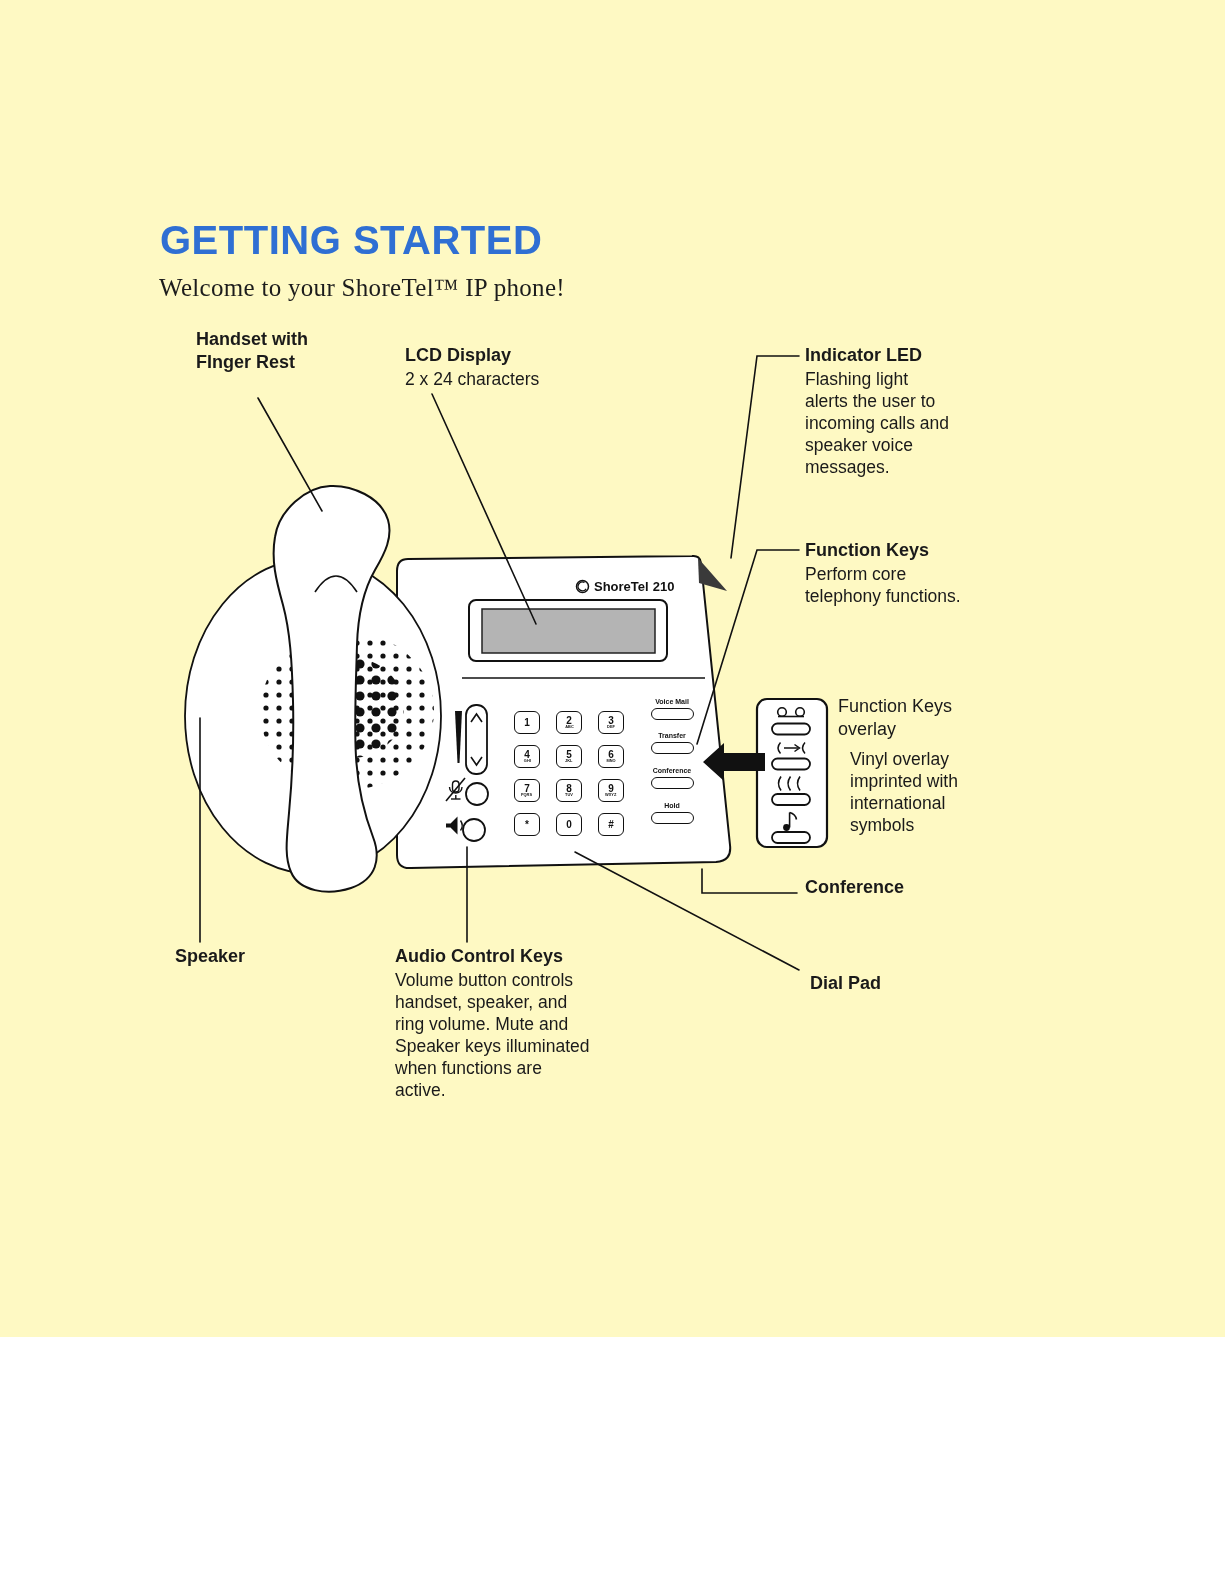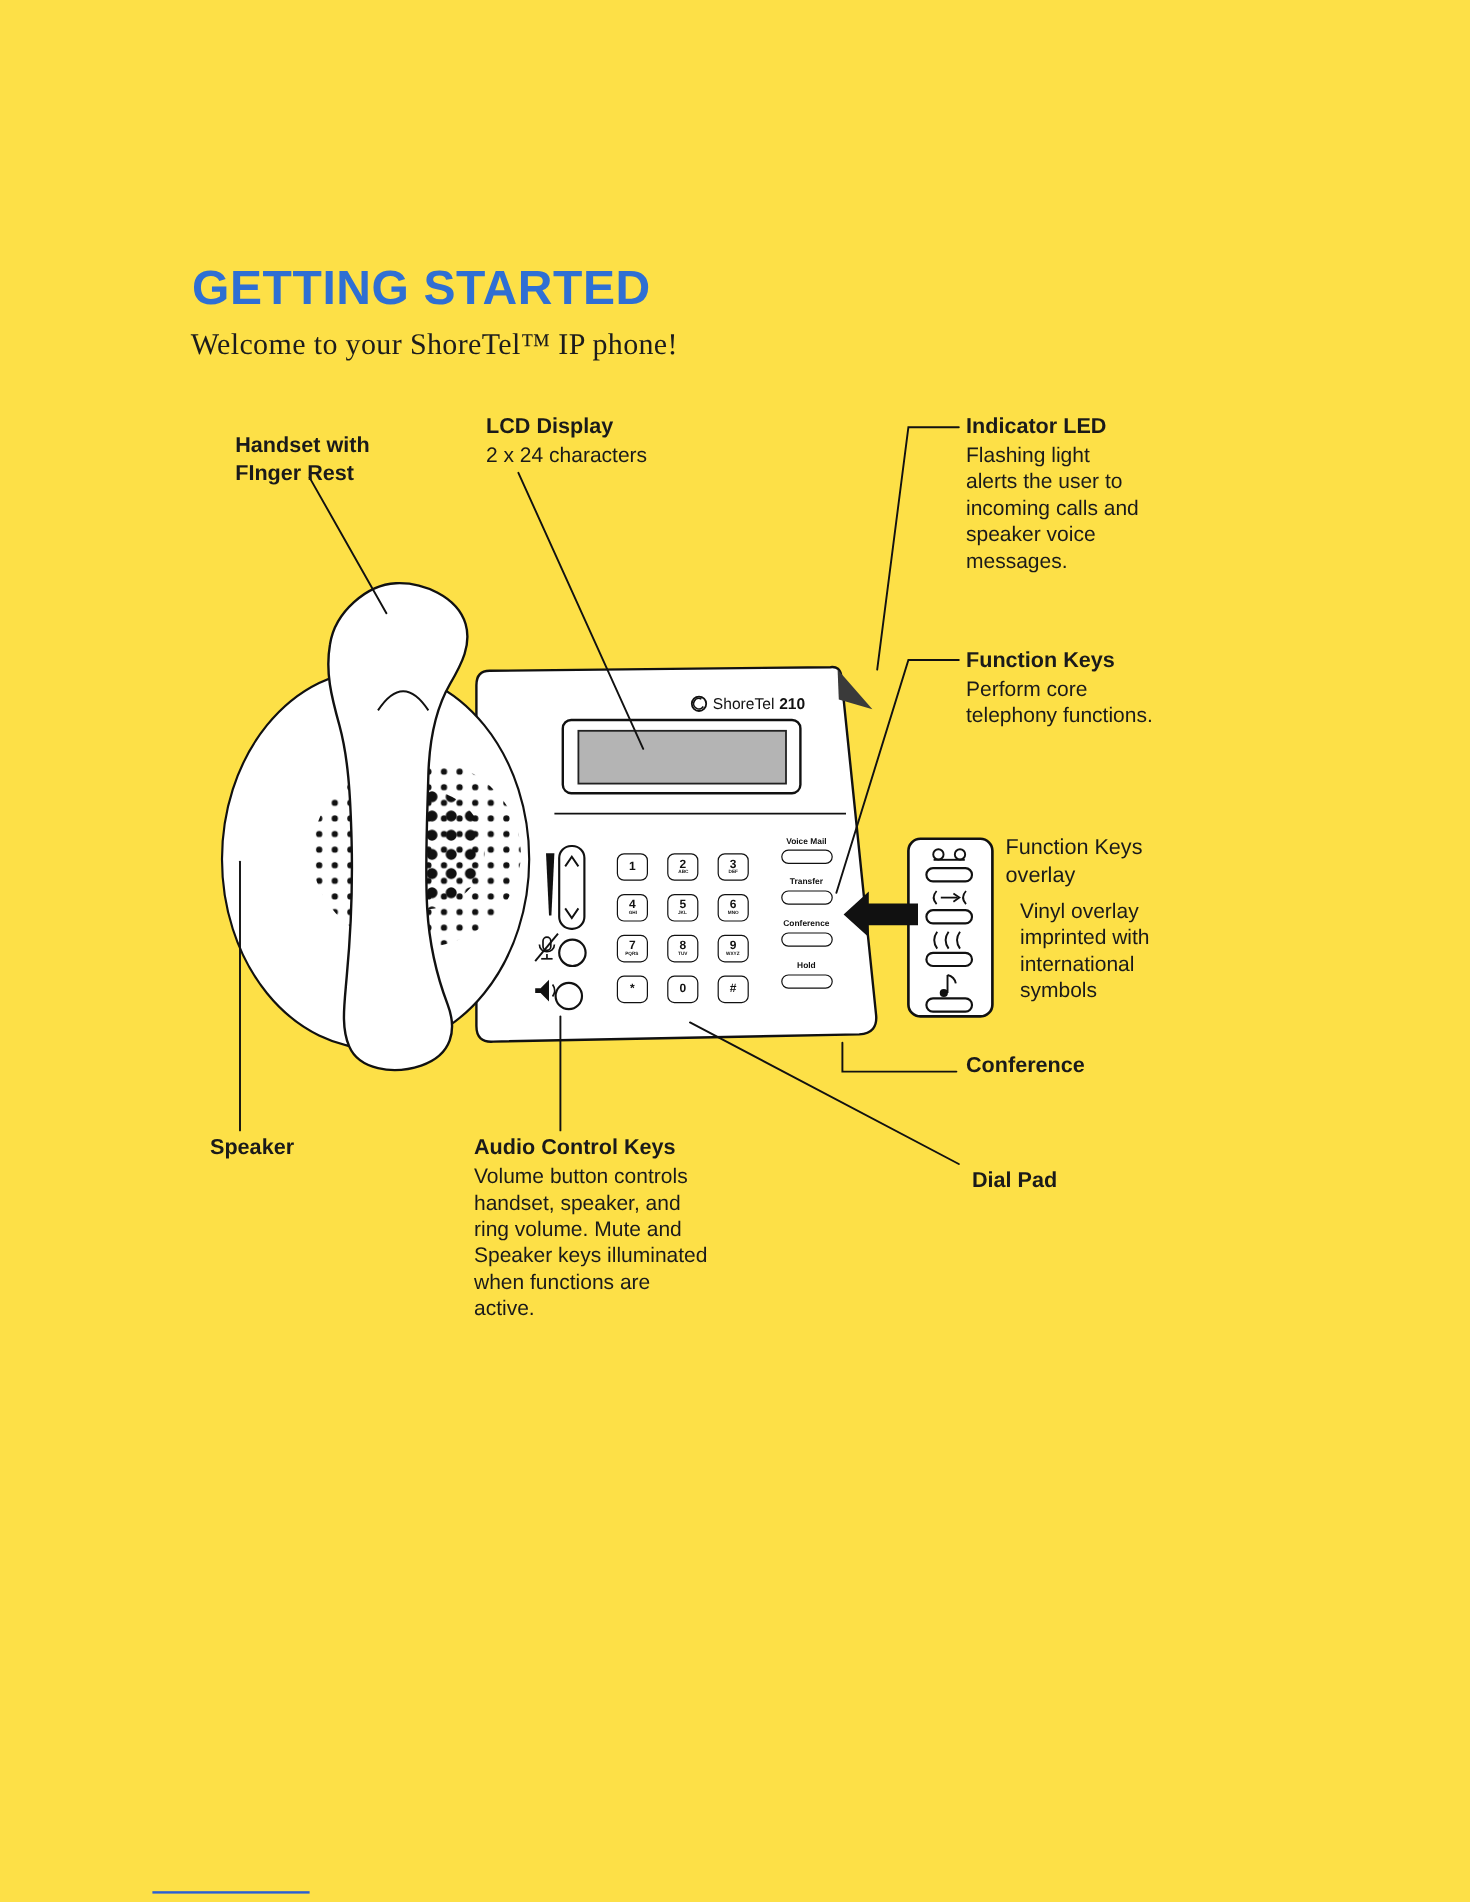--- a/index.html
+++ b/index.html
@@ -1,36 +1,36 @@
 <!DOCTYPE html>
 <html><head>
 <meta charset="utf-8">
 <style>
   html,body{margin:0;padding:0;background:#fff;}
   .page{
-    position:relative;width:1225px;height:1585px;background:#fde047;
+    position:relative;width:1225px;height:1337px;background:#fef9c3;
     font-family:"Liberation Sans",sans-serif;color:#1a1a1a;overflow:hidden;
   }
   h1.title{
     position:absolute;left:160px;top:218px;margin:0;
     font-size:40px;font-weight:bold;letter-spacing:.5px;color:#2f6fd3;
   }
   .subtitle{
     position:absolute;left:159px;top:274px;margin:0;
     font-family:"Liberation Serif",serif;font-size:25px;color:#1c1c1c;letter-spacing:.3px;
   }
   svg.diagram{position:absolute;left:0;top:0;}
   .co{position:absolute;}
   .co .t{font-weight:bold;font-size:18px;line-height:23px;white-space:pre-line;}
   .co .b{font-size:17.5px;line-height:22px;white-space:pre-line;margin-top:1px;}
   .co .r{font-size:18px;line-height:23px;white-space:pre-line;}
   .co .r2{font-size:17.5px;line-height:22px;white-space:pre-line;margin-top:7px;margin-left:12px;}
   
   .brand{position:absolute;left:575px;top:579px;display:flex;align-items:center;gap:4px;font-size:13px;color:#111;}
-  .brand .bn{font-weight:normal;}
+  .brand .bn{font-weight:bold;}
   .brand .bm{font-weight:bold;}
   .key{
     position:absolute;width:26px;height:23px;box-sizing:border-box;
     border:1.7px solid #111;border-radius:6px;background:#fff;
     display:flex;flex-direction:column;align-items:center;justify-content:center;
   }
   .key .d{font-size:10px;font-weight:bold;line-height:9px;color:#111;}
   .key .l{font-size:6px;font-weight:bold;line-height:5px;transform:scale(.65);color:#111;}
   .fk{position:absolute;left:643px;width:58px;text-align:center;}
   .fk-label{font-size:7px;font-weight:bold;line-height:8px;color:#111;}
@@ -228,21 +228,21 @@
   </div>
   <div class="fk" style="top:767px">
     <div class="fk-label">Conference</div>
     <div class="fk-pill"></div>
   </div>
   <div class="fk" style="top:802px">
     <div class="fk-label">Hold</div>
     <div class="fk-pill"></div>
   </div>
 
-  <div class="co" style="left:196px;top:360px">
+  <div class="co" style="left:196px;top:328px">
     <div class="t">Handset with
 FInger Rest</div>
   </div>
 
   <div class="co" style="left:405px;top:344px">
     <div class="t">LCD Display</div>
     <div class="b">2 x 24 characters</div>
   </div>
 
   <div class="co" style="left:805px;top:344px">

